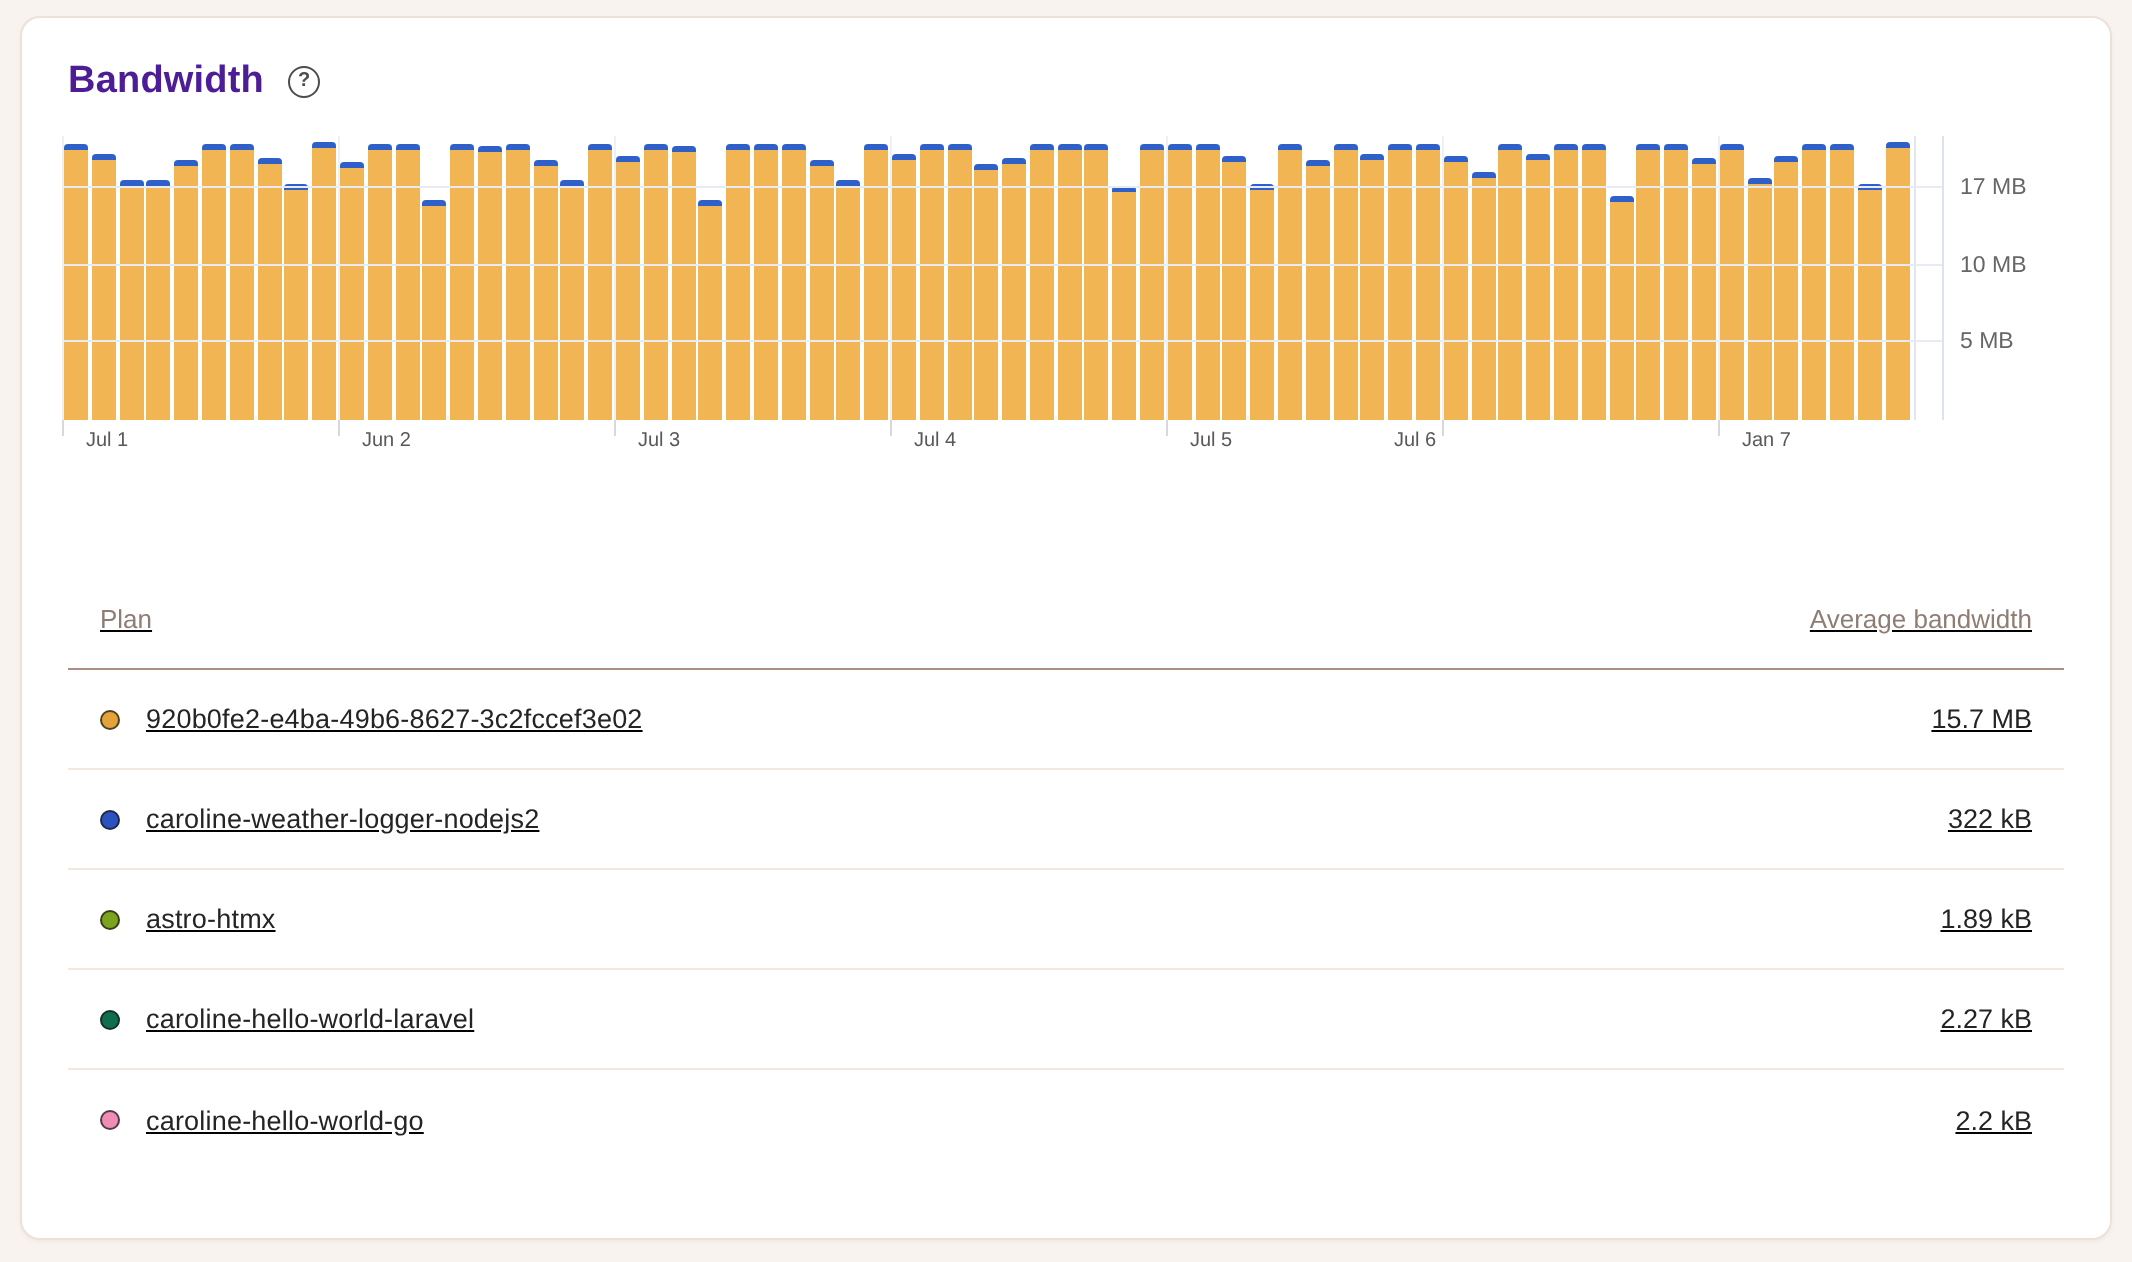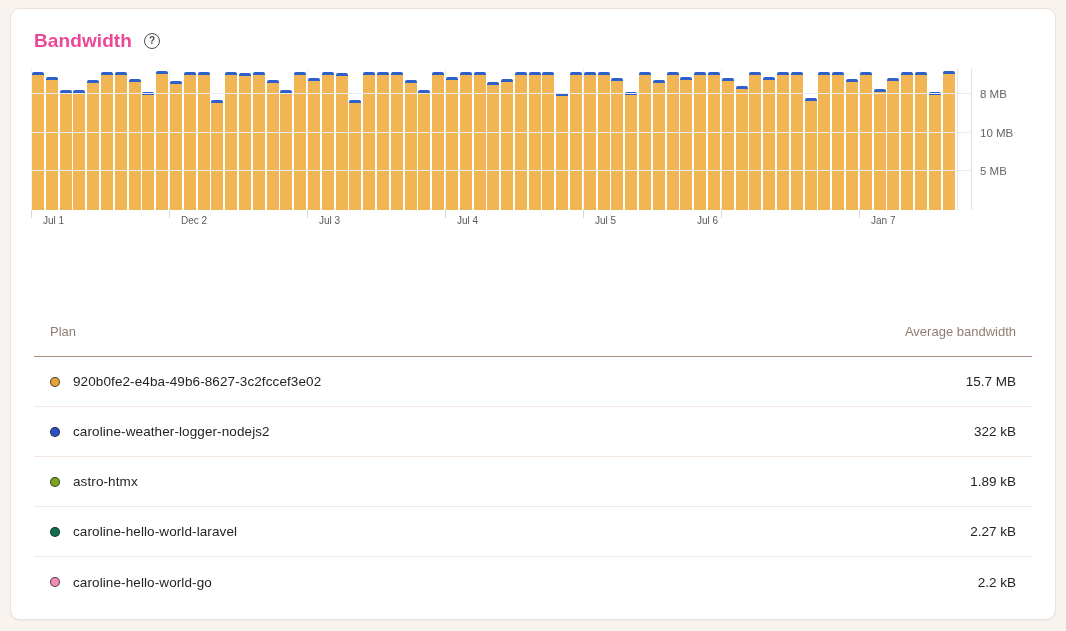--- a/index.html
+++ b/index.html
@@ -13,21 +13,21 @@
     margin:8px 10px 11px;
     height:612px;
     background:#ffffff;
     border:1px solid #ece1d9;
     border-radius:10px;
     box-shadow:0 1px 2px rgba(90,60,40,.05);
     padding:21px 23px 0;
     overflow:hidden;
   }
   .title-row { display:flex; align-items:center; gap:12px; }
-  .title { font-size:19px; font-weight:700; color:#ec4899; letter-spacing:.1px; }
+  .title { font-size:19px; font-weight:700; color:#4c1d95; letter-spacing:.1px; }
   .help {
     width:16px; height:16px; border-radius:50%;
     border:1.6px solid #4d4d4d; color:#4d4d4d;
     font-size:10px; font-weight:700; line-height:13px; text-align:center;
     cursor:pointer; flex:0 0 auto;
   }
   .subtitle { margin-top:6px; font-size:13px; color:#8f7d74; }
 
   
   .chart-wrap { position:relative; height:168px; margin:16px 0 0 -3px; }
@@ -37,21 +37,21 @@
   .plot-end { position:absolute; top:0; bottom:0; left:926px; width:1px; background:#e3e6f0; }
   .bars { position:absolute; left:1px; bottom:0; display:flex; align-items:flex-end; gap:1.8px; }
   .bar { width:12px; display:flex; flex-direction:column; justify-content:flex-end; }
   .bar .cap  { width:100%; border-radius:2px 2px 0 0; }
   .bar .body { width:100%; }
   .xtick { position:absolute; top:142px; height:8px; width:1px; background:#d8d8e0; }
   .xlab  { position:absolute; top:147px; font-size:10px; color:#595959; white-space:nowrap; }
   .ylab  { position:absolute; left:949px; font-size:11.5px; color:#666666; transform:translateY(-50%); white-space:nowrap; }
 
   
-  .table { margin-top:88px; }
+  .table { margin-top:66px;text-decoration:underline; }
   .thead {
     display:flex; justify-content:space-between;
     padding:0 16px 17px; font-size:13px; color:#8f7d74;
     border-bottom:1px solid #ad8e85;
   }
   .trow {
     display:flex; align-items:center; height:50px; padding:0 16px;
     border-bottom:1px solid #f4e7e0; font-size:13.5px; color:#242424;
   }
   .trow:last-child { border-bottom:none; }
@@ -352,25 +352,25 @@
         <div class="vgrid" style="left: 0px;"></div>
         <div class="vgrid" style="left: 138px;"></div>
         <div class="vgrid" style="left: 276px;"></div>
         <div class="vgrid" style="left: 414px;"></div>
         <div class="vgrid" style="left: 552px;"></div>
         <div class="vgrid" style="left: 690px;"></div>
         <div class="vgrid" style="left: 828px;"></div>
       </div>
   <div class="ylab" style="top: 103.413px;">5 MB</div>
       <div class="ylab" style="top: 64.8261px;">10 MB</div>
-      <div class="ylab" style="top: 26.2391px;">8 MB</div>
+      <div class="ylab" style="top: 26.2391px;">17 MB</div>
       <div class="xtick" style="left: 0px;"></div>
       <div class="xlab" style="left: 12px;">Jul 1</div>
       <div class="xtick" style="left: 138px;"></div>
-      <div class="xlab" style="left: 150px;">Dec 2</div>
+      <div class="xlab" style="left: 150px;">Jun 2</div>
       <div class="xtick" style="left: 276px;"></div>
       <div class="xlab" style="left: 288px;">Jul 3</div>
       <div class="xtick" style="left: 414px;"></div>
       <div class="xlab" style="left: 426px;">Jul 4</div>
       <div class="xtick" style="left: 552px;"></div>
       <div class="xlab" style="left: 564px;">Jul 5</div>
       <div class="xtick" style="left: 690px;"></div>
       <div class="xlab" style="left: 666px;">Jul 6</div>
       <div class="xtick" style="left: 828px;"></div>
       <div class="xlab" style="left: 840px;">Jan 7</div>

